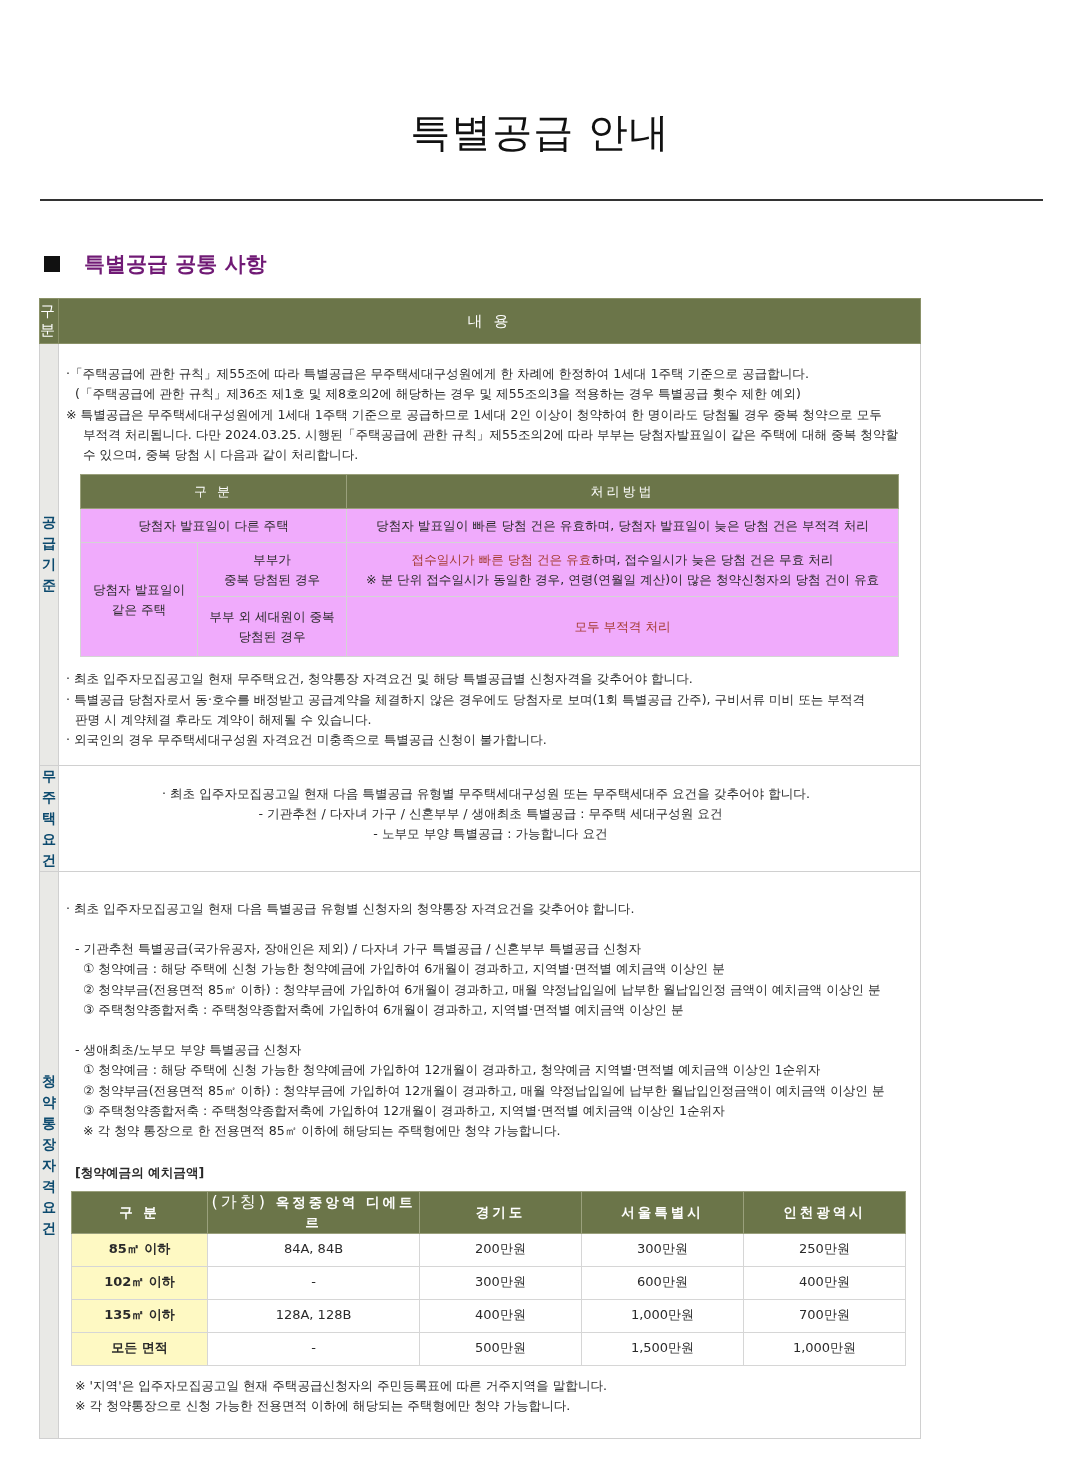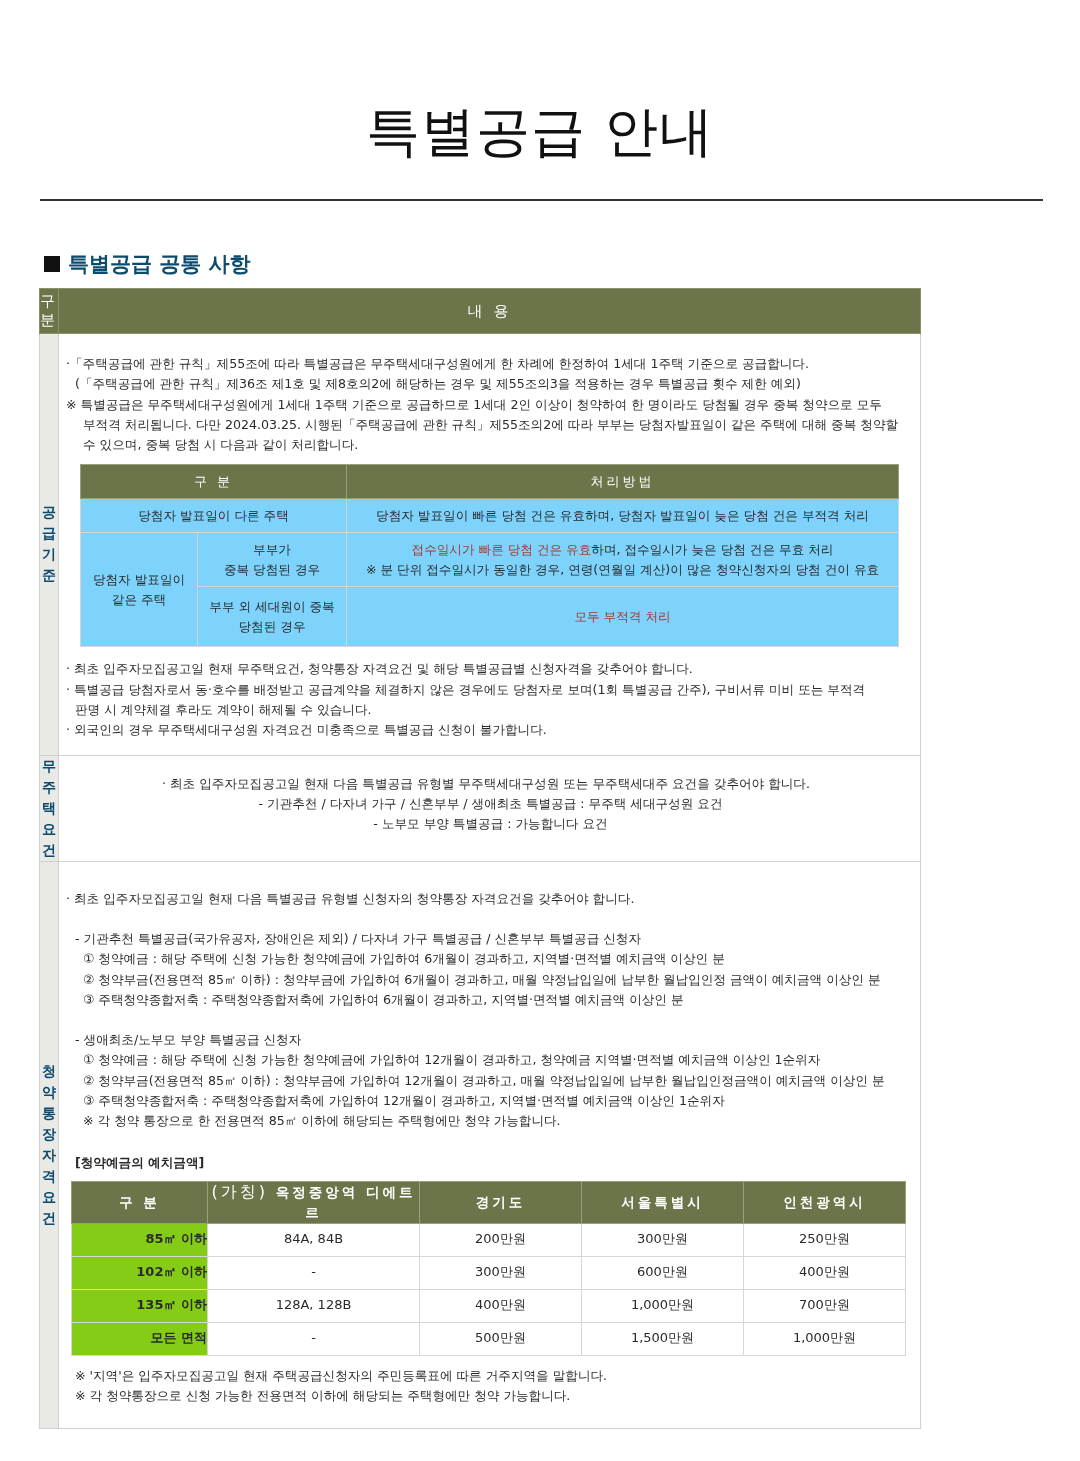--- a/index.html
+++ b/index.html
@@ -10,54 +10,54 @@
       height: 1461px;
       position: relative;
       overflow: hidden;
     }
     .page-title {
       position: absolute;
       top: 92px;
       left: 0;
       width: 1080px;
       text-align: center;
-      font-size: 54px;
+      font-size: 40px;
       font-weight: 400;
       color: #111111;
       letter-spacing: 1px;
       line-height: 80px;
     }
     .title-rule {
       position: absolute;
       top: 199px;
       left: 40px;
       width: 1003px;
       height: 2px;
       background: #333333;
     }
     .section-heading {
       position: absolute;
       top: 250px;
       left: 44px;
       font-size: 21px;
       font-weight: 700;
-      color: #0c4a6e;
+      color: #701a75;
       display: flex;
       align-items: center;
-      gap: 6px;
+      gap: 22px;
     }
     .square-bullet {
       display: inline-block;
       width: 16px; height: 16px;
       background: #111;
       margin-right: 2px;
     }
     .main-table {
       position: absolute;
-      top: 288px;
+      top: 298px;
       left: 39px;
       width: 817px;
       border-collapse: collapse;
       font-size: 13px;
     }
     .main-table th {
       background: #6b7549;
       color: #fff;
       font-weight: 400;
       height: 45px;
@@ -102,21 +102,21 @@
       height: 34px;
       border: 1px solid #9aa07c;
       font-size: 13px;
     }
     .sub-table td {
       border: 1px solid #d4d4d4;
       text-align: center;
       vertical-align: middle;
       padding: 4px 6px;
       line-height: 20px;
-      background: #7dd3fc;
+      background: #f0abfc;
     }
     .red { color: #a33a2e; }
     .deposit-title {
       font-weight: 700;
       margin-top: 21px;
     }
     .dep-table {
       border-collapse: collapse;
       width: 835px;
       margin: 8px 0 10px 5px;
@@ -131,23 +131,22 @@
       font-size: 13.5px;
     }
     .dep-table th .small { font-size: 16px; font-weight: 400; }
     .dep-table td {
       border: 1px solid #d6d6d6;
       text-align: center;
       height: 33px;
       vertical-align: middle;
     }
     .dep-table td.rowhead {
-      background: #84cc16;
-      font-weight: 700;
-      text-align: right;
+      background: #fef9c3;
+      font-weight: 700;
     }
   </style>
 </head>
 <body>
 
 <h1 class="page-title">특별공급 안내</h1>
 <div class="title-rule"></div>
 
 <h2 class="section-heading">
   <span class="square-bullet"></span>

